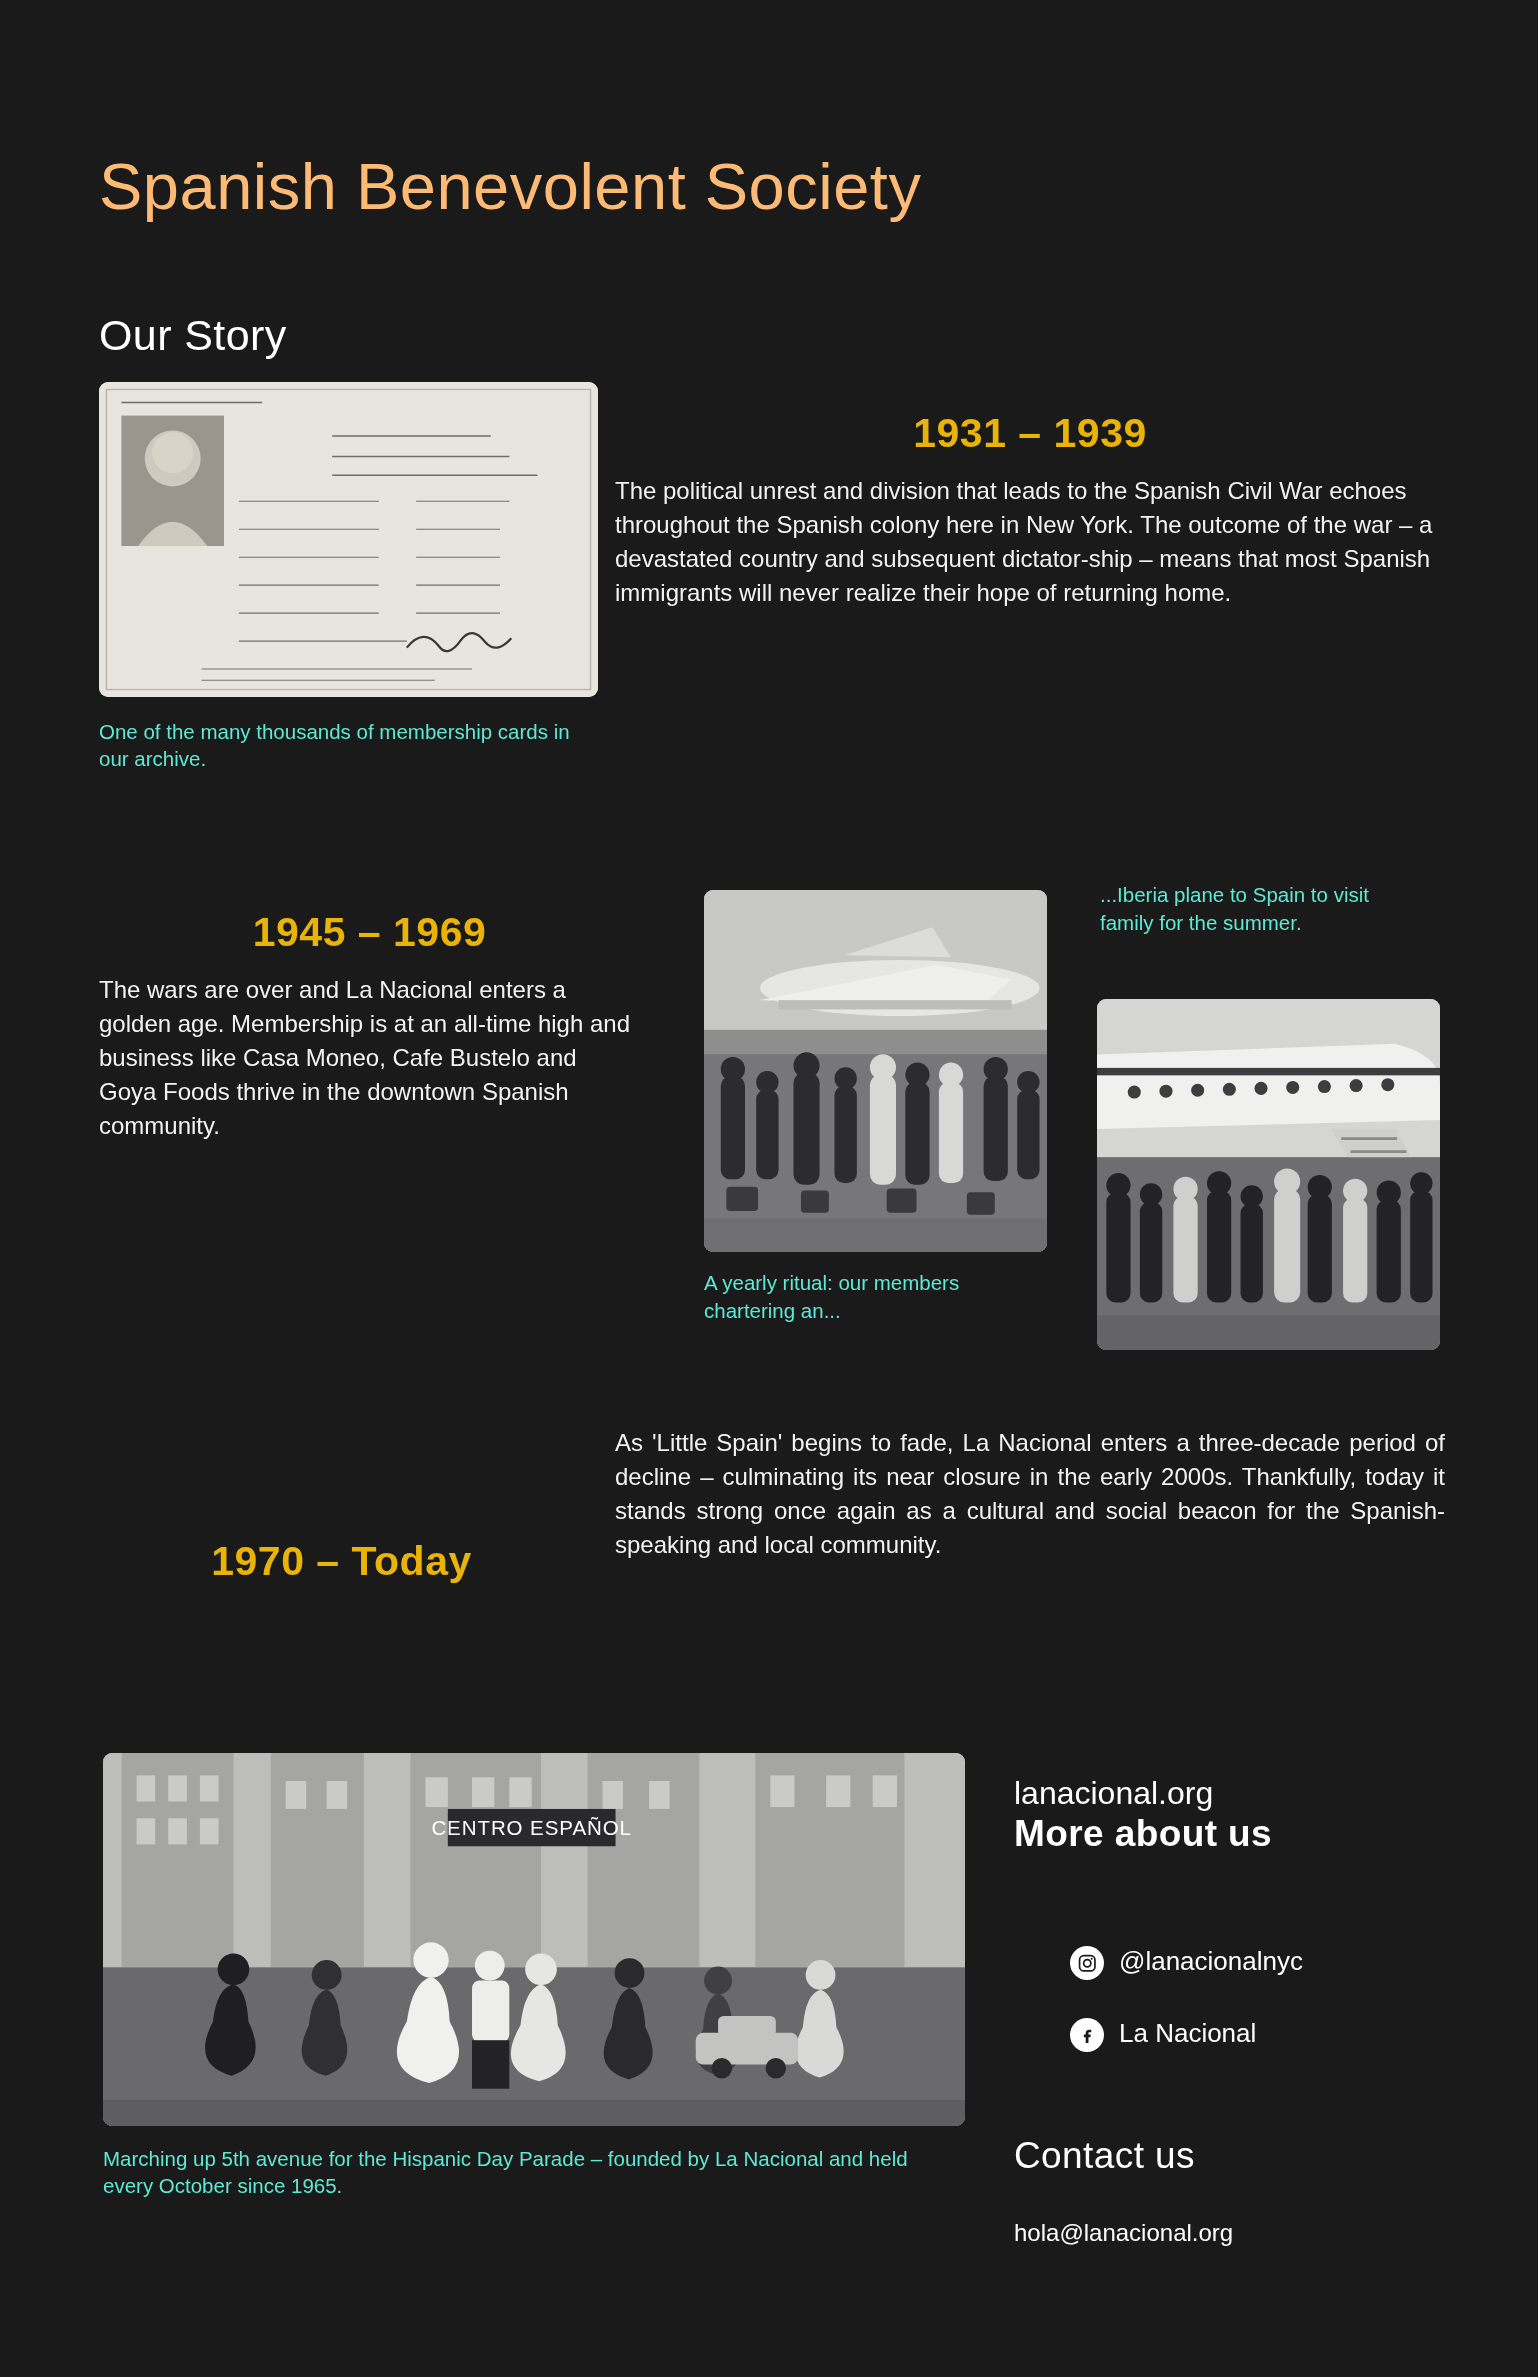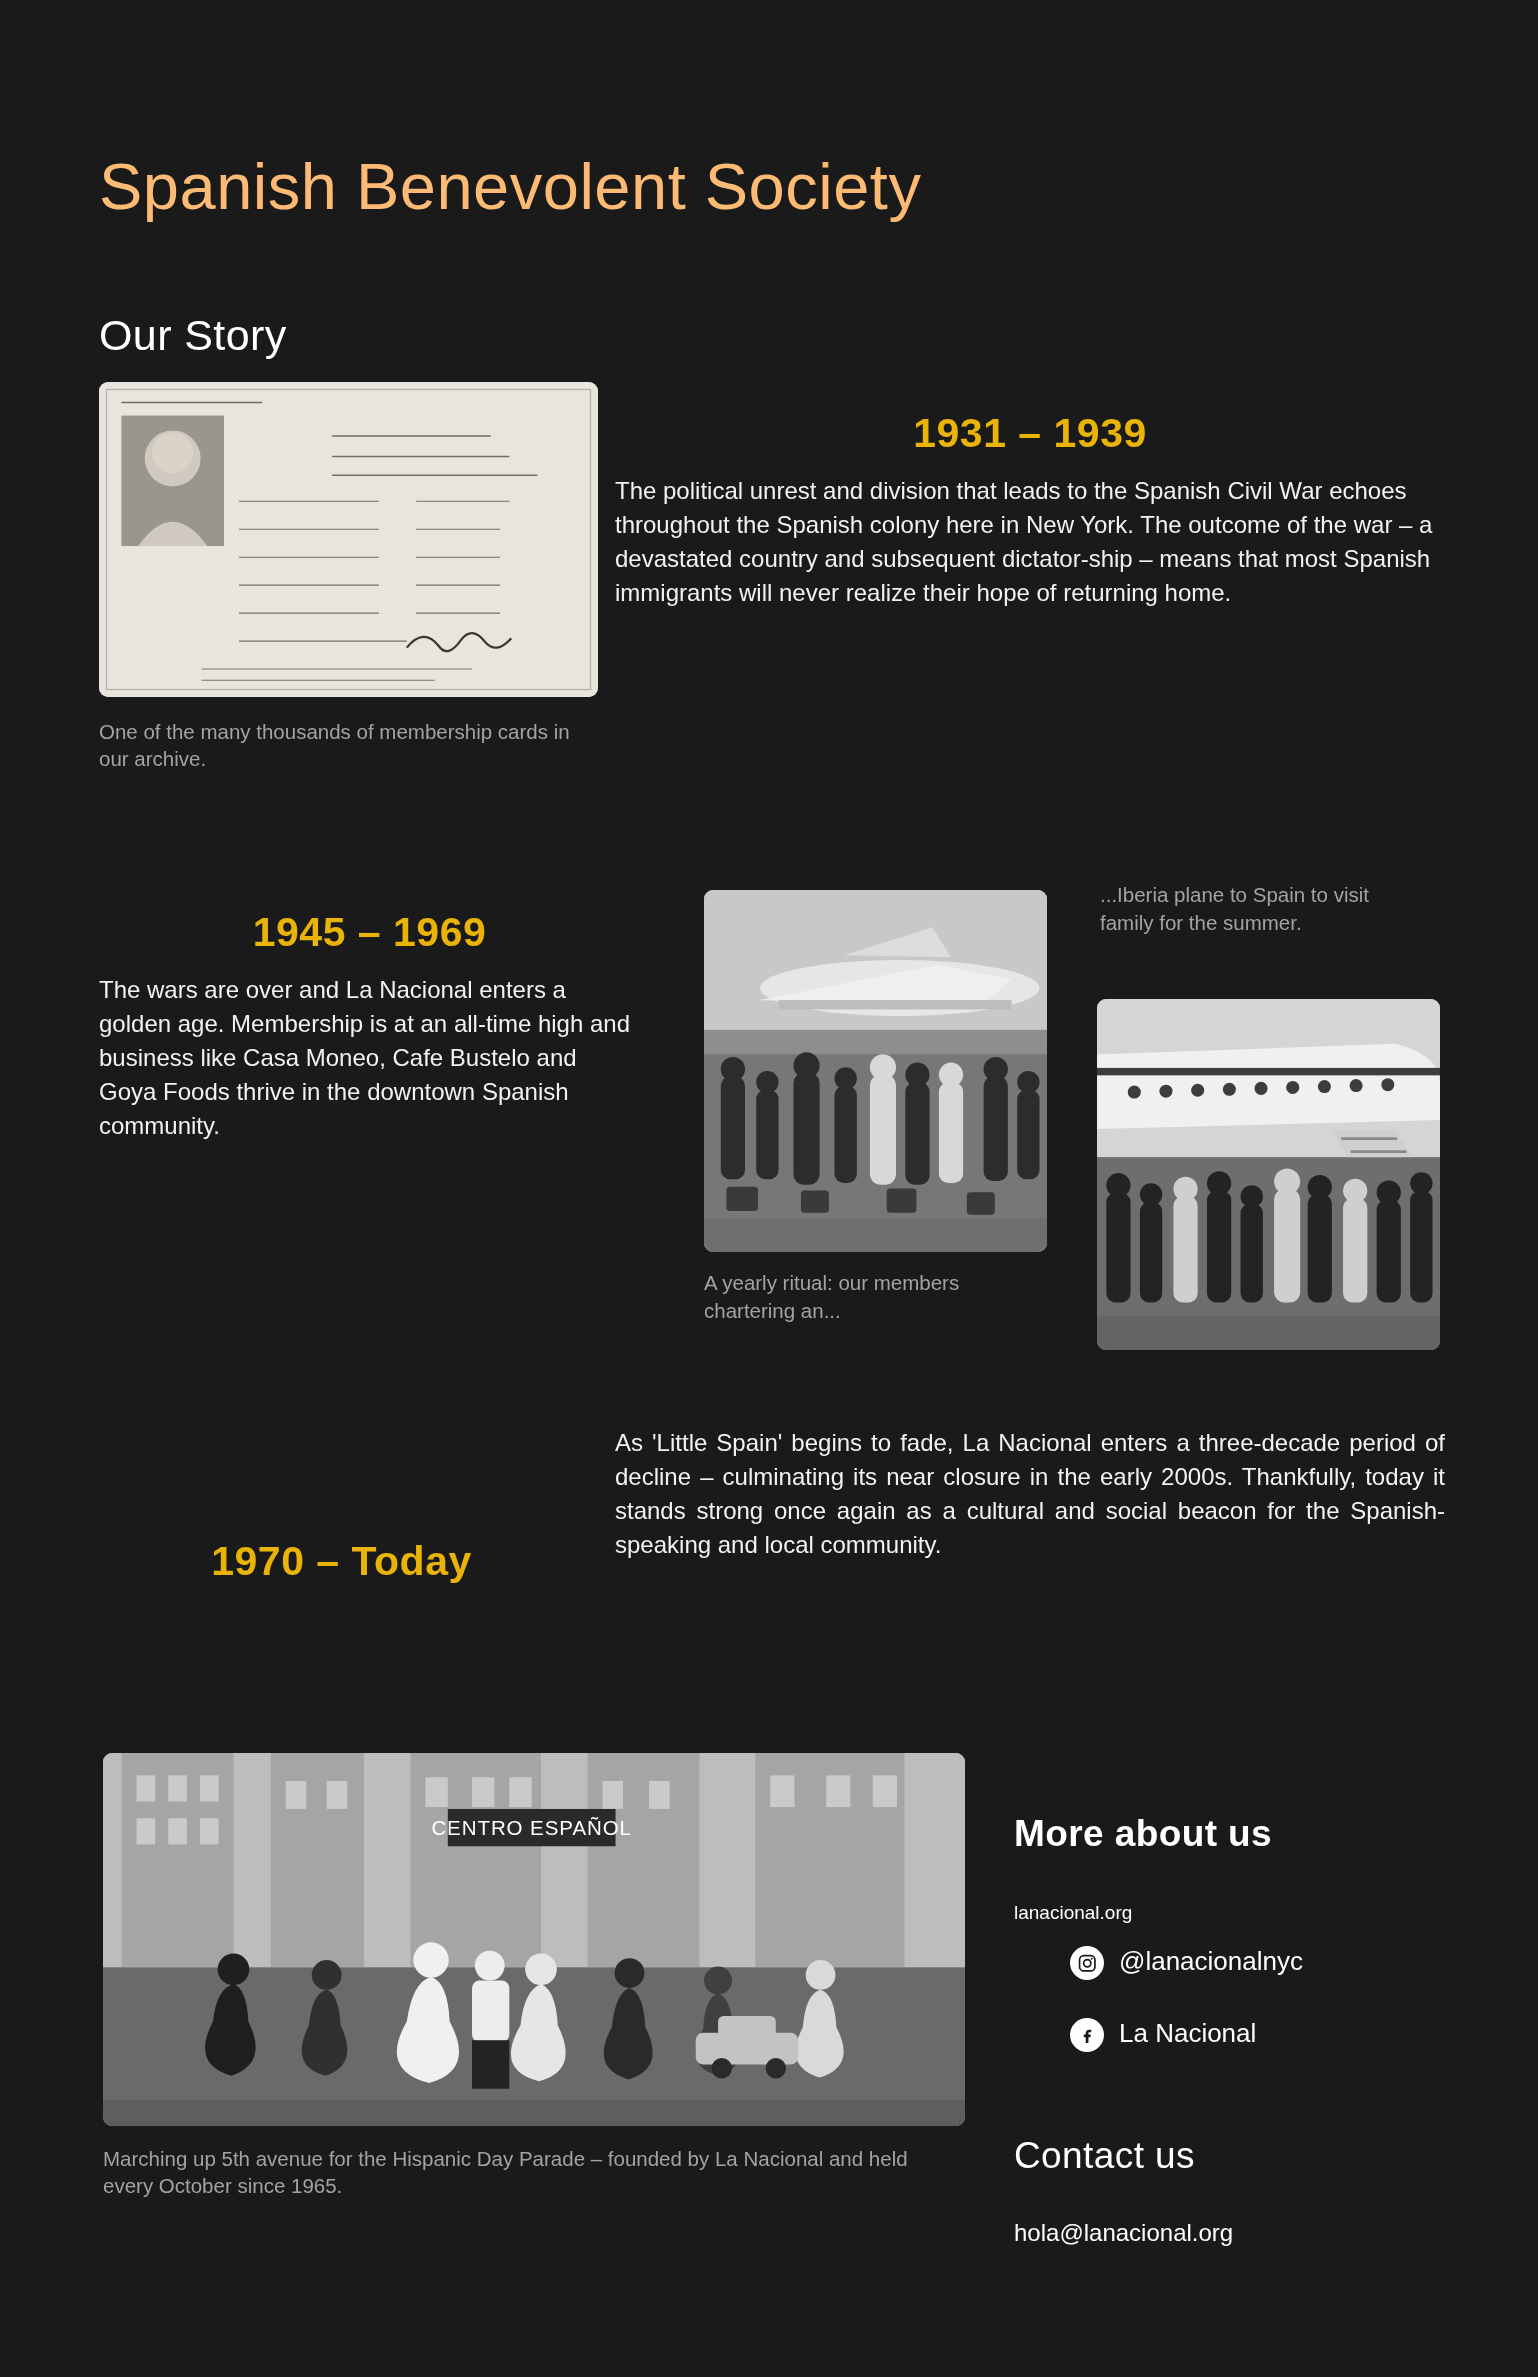--- a/index.html
+++ b/index.html
@@ -59,21 +59,21 @@
     font-size: 24px;
     font-weight: 300;
     line-height: 1.42;
     color: #f2f2f2;
     margin: 0;
   }
   .caption {
     font-size: 20.5px;
     font-weight: 300;
     line-height: 1.35;
-    color: #a3a3a3;
+    color: #5eead4;
     margin: 0;
   }
 
   
   .sec1-photo-wrap {
     position: absolute;
     left: 99px;
     top: 382px;
     width: 499px;
   }
@@ -157,22 +157,22 @@
     position: absolute;
     left: 1014px;
     top: 1776px;
     font-size: 37px;
     font-weight: 700;
     letter-spacing: 0.4px;
   }
   .web-link {
     position: absolute;
     left: 1014px;
-    top: 1902px;
-    font-size: 19px;
+    top: 1775px;
+    font-size: 32px;
     font-weight: 300;
     color: #fff;
     text-decoration: none;
   }
   .social-row {
     position: absolute;
     display: flex;
     gap: 15px;
     font-size: 26px;
     font-weight: 300;

